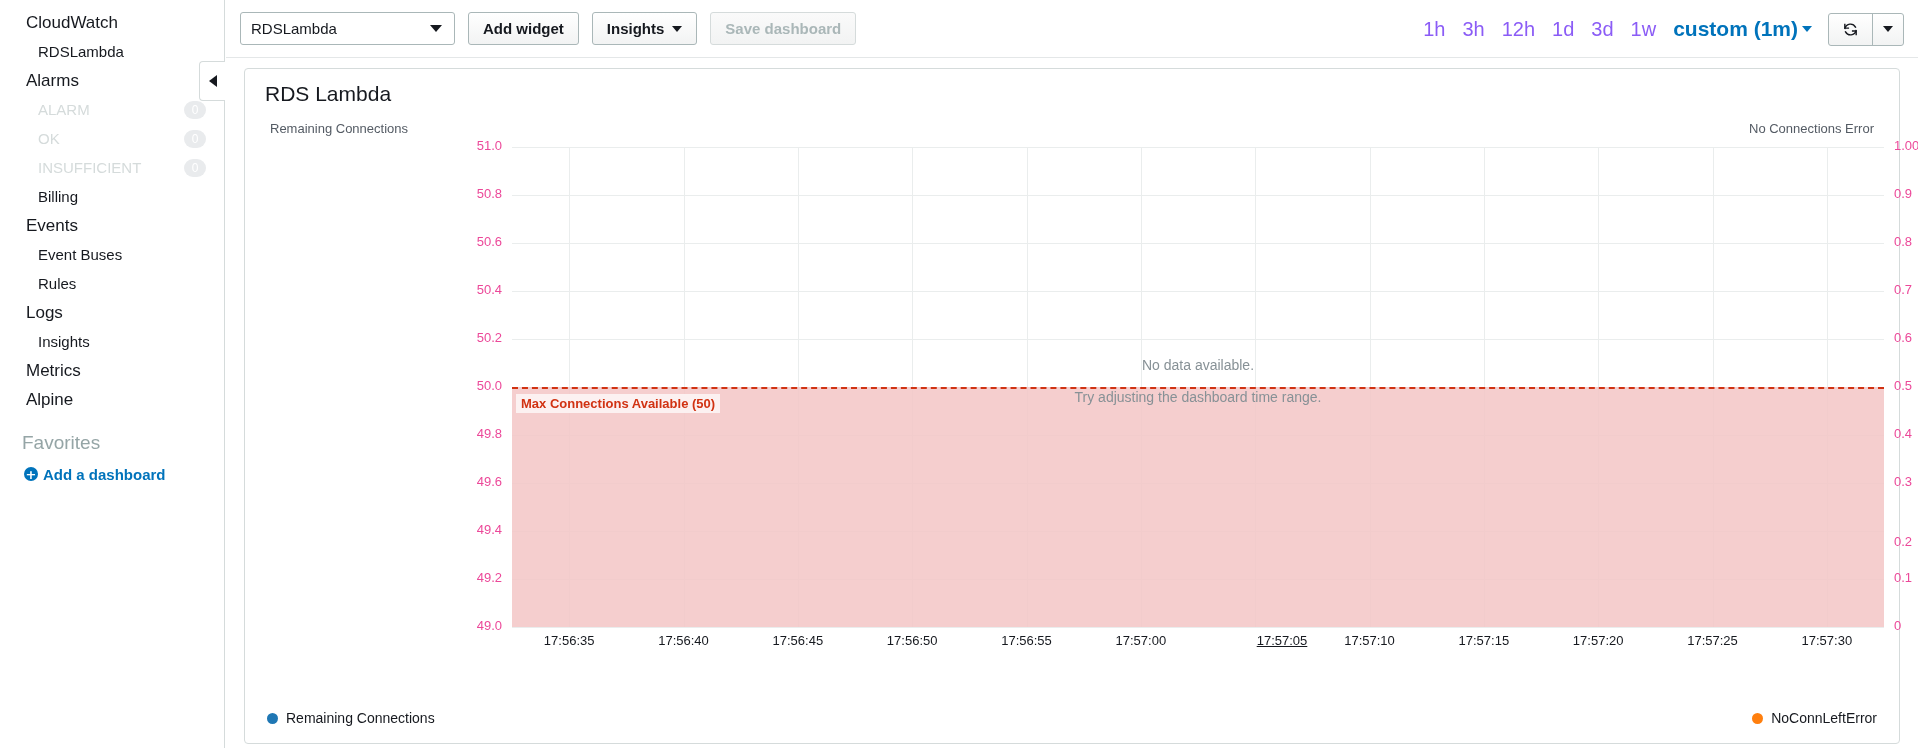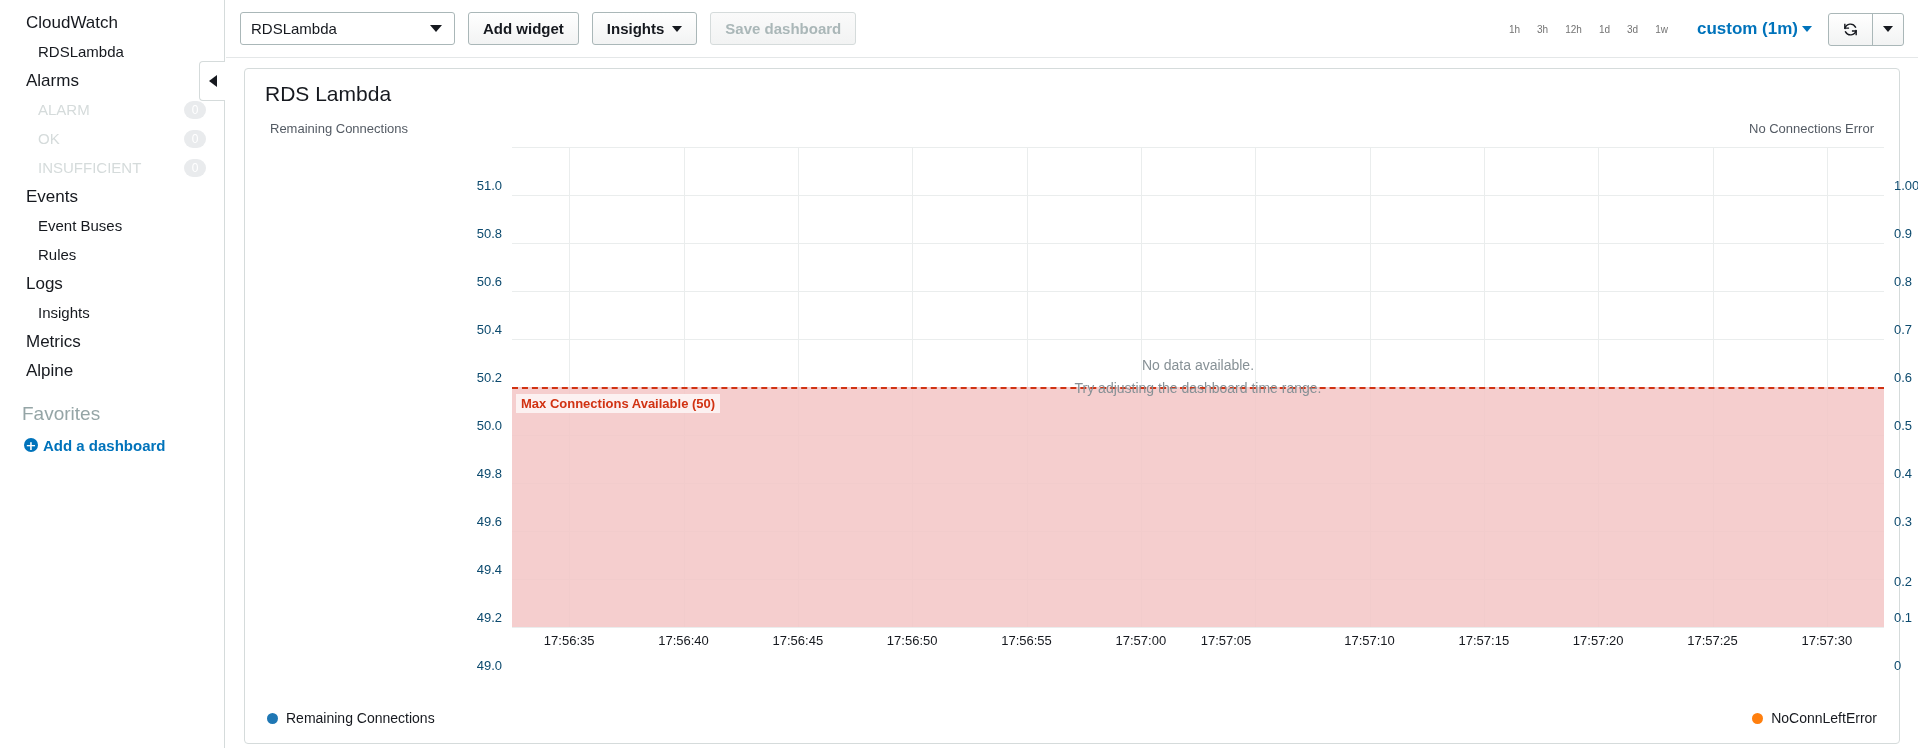--- a/index.html
+++ b/index.html
@@ -159,31 +159,30 @@
     cursor: default;
     justify-content: flex-end;
   }
 
   #time-controls {
     position: absolute; right: 14px; top: 0;
     height: 58px;
     display: flex; align-items: center;
   }
   .range-opt {
-    font-size: 10px;
-    color: #737373;
+    font-size: 20px;
+    color: #8b5cf6;
     margin-right: 17px;
     cursor: pointer;
   }
   .range-custom {
-    font-size: 17px; font-weight: bold;
+    font-size: 21px; font-weight: bold;
     color: #0073bb;
     margin-right: 4px;
     cursor: pointer;
-    margin-left: 12px;
   }
   .caret-down-blue {
     width: 0; height: 0;
     border-left: 5px solid transparent;
     border-right: 5px solid transparent;
     border-top: 6px solid #0073bb;
     margin-right: 16px;
   }
   .refresh-group {
     display: flex; align-items: stretch;
@@ -236,23 +235,22 @@
     position: absolute;
     left: 267px; top: 78px;
     width: 1372px; height: 480px;
   }
   .gridline {
     position: absolute; left: 0; width: 100%;
     height: 1px; background: #eaeded;
   }
   .ytick {
     position: absolute;
-    font-size: 13px; color: #0c4a6e;
+    font-size: 13px; color: #ec4899;
     white-space: nowrap;
-    margin-top: 40px;
   }
   .ytick.left { right: calc(100% + 10px); }
   .ytick.right { left: calc(100% + 10px); }
 
   .vgrid {
     position: absolute; top: 0; width: 1px; height: 100%;
     background: #eaeded;
   }
   .xtick {
     position: absolute; top: 486px;
@@ -284,21 +282,21 @@
 
   
   #nodata {
     position: absolute;
     left: 0; width: 100%;
     text-align: center;
     color: #879196;
     font-size: 14px;
     pointer-events: none;
   }
-  #nodata .l2 { margin-top: 7px; text-align: center; }
+  #nodata .l2 { margin-top: 16px; text-align: center; }
 
   
   #legend {
     position: absolute;
     left: 0; right: 0; bottom: 14px;
     height: 22px;
     padding: 0 22px;
     display: flex; align-items: center;
     justify-content: space-between;
   }
@@ -330,20 +328,23 @@
         <span class="nav-label">ALARM</span>
         <span class="count-badge">0</span>
       </div>
       <div class="nav-row level2 muted">
         <span class="nav-label">OK</span>
         <span class="count-badge">0</span>
       </div>
       <div class="nav-row level2 muted">
         <span class="nav-label">INSUFFICIENT</span>
         <span class="count-badge">0</span>
+      </div>
+      <div class="nav-row level2">
+        <span class="nav-label">Billing</span>
       </div>
       <div class="nav-row level1">
         <span class="nav-label">Events</span>
       </div>
       <div class="nav-row level2">
         <span class="nav-label">Event Buses</span>
       </div>
       <div class="nav-row level2">
         <span class="nav-label">Rules</span>
       </div>
@@ -494,21 +495,21 @@
           <div class="ytick right" style="top: 423px;">0.1</div>
           <div class="ytick right" style="top: 471px;">0</div>
         </div>
       <div id="xlabels">
           <div class="xtick" style="left: 57.1667px;">17:56:35</div>
           <div class="xtick" style="left: 171.5px;">17:56:40</div>
           <div class="xtick" style="left: 285.833px;">17:56:45</div>
           <div class="xtick" style="left: 400.167px;">17:56:50</div>
           <div class="xtick" style="left: 514.5px;">17:56:55</div>
           <div class="xtick" style="left: 628.833px;">17:57:00</div>
-          <div class="xtick" style="left: 714px;">17:57:05</div>
+          <div class="xtick" style="left: 770px; text-decoration: underline;">17:57:05</div>
           <div class="xtick" style="left: 857.5px;">17:57:10</div>
           <div class="xtick" style="left: 971.833px;">17:57:15</div>
           <div class="xtick" style="left: 1086.17px;">17:57:20</div>
           <div class="xtick" style="left: 1200.5px;">17:57:25</div>
           <div class="xtick" style="left: 1314.83px;">17:57:30</div>
         </div>
     </div>
 
     <div id="legend">
       <div class="legend-item">

